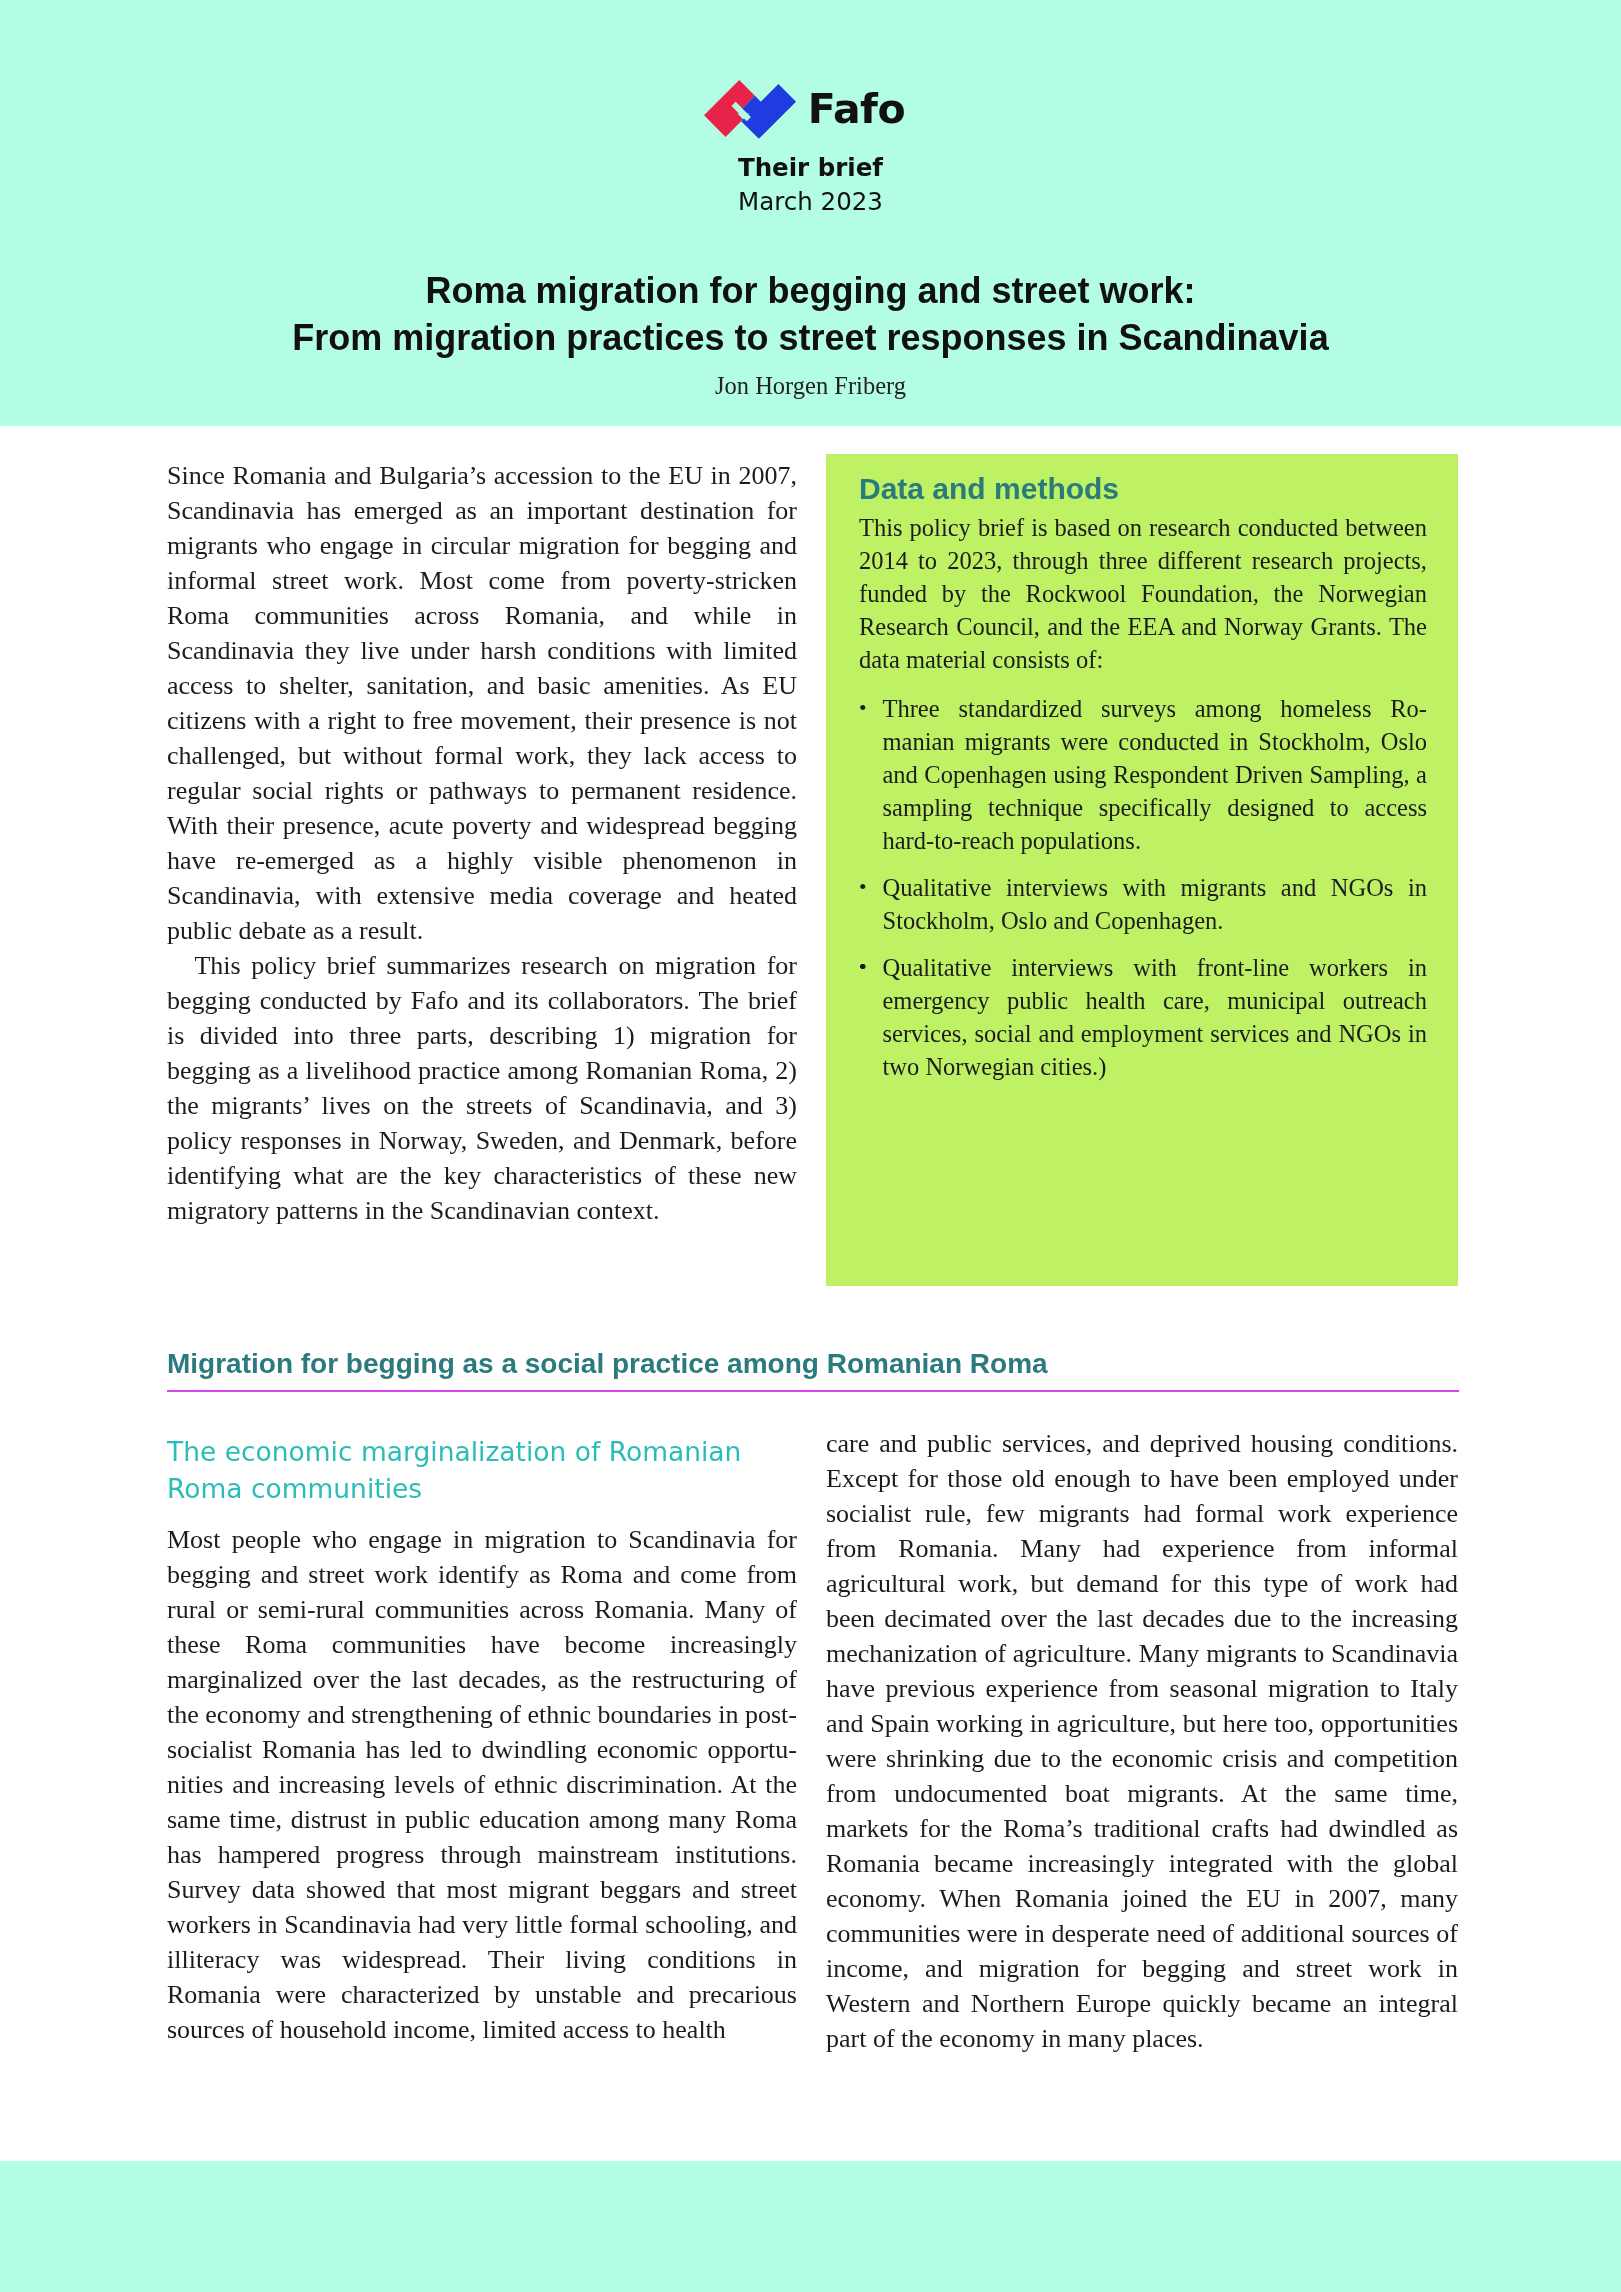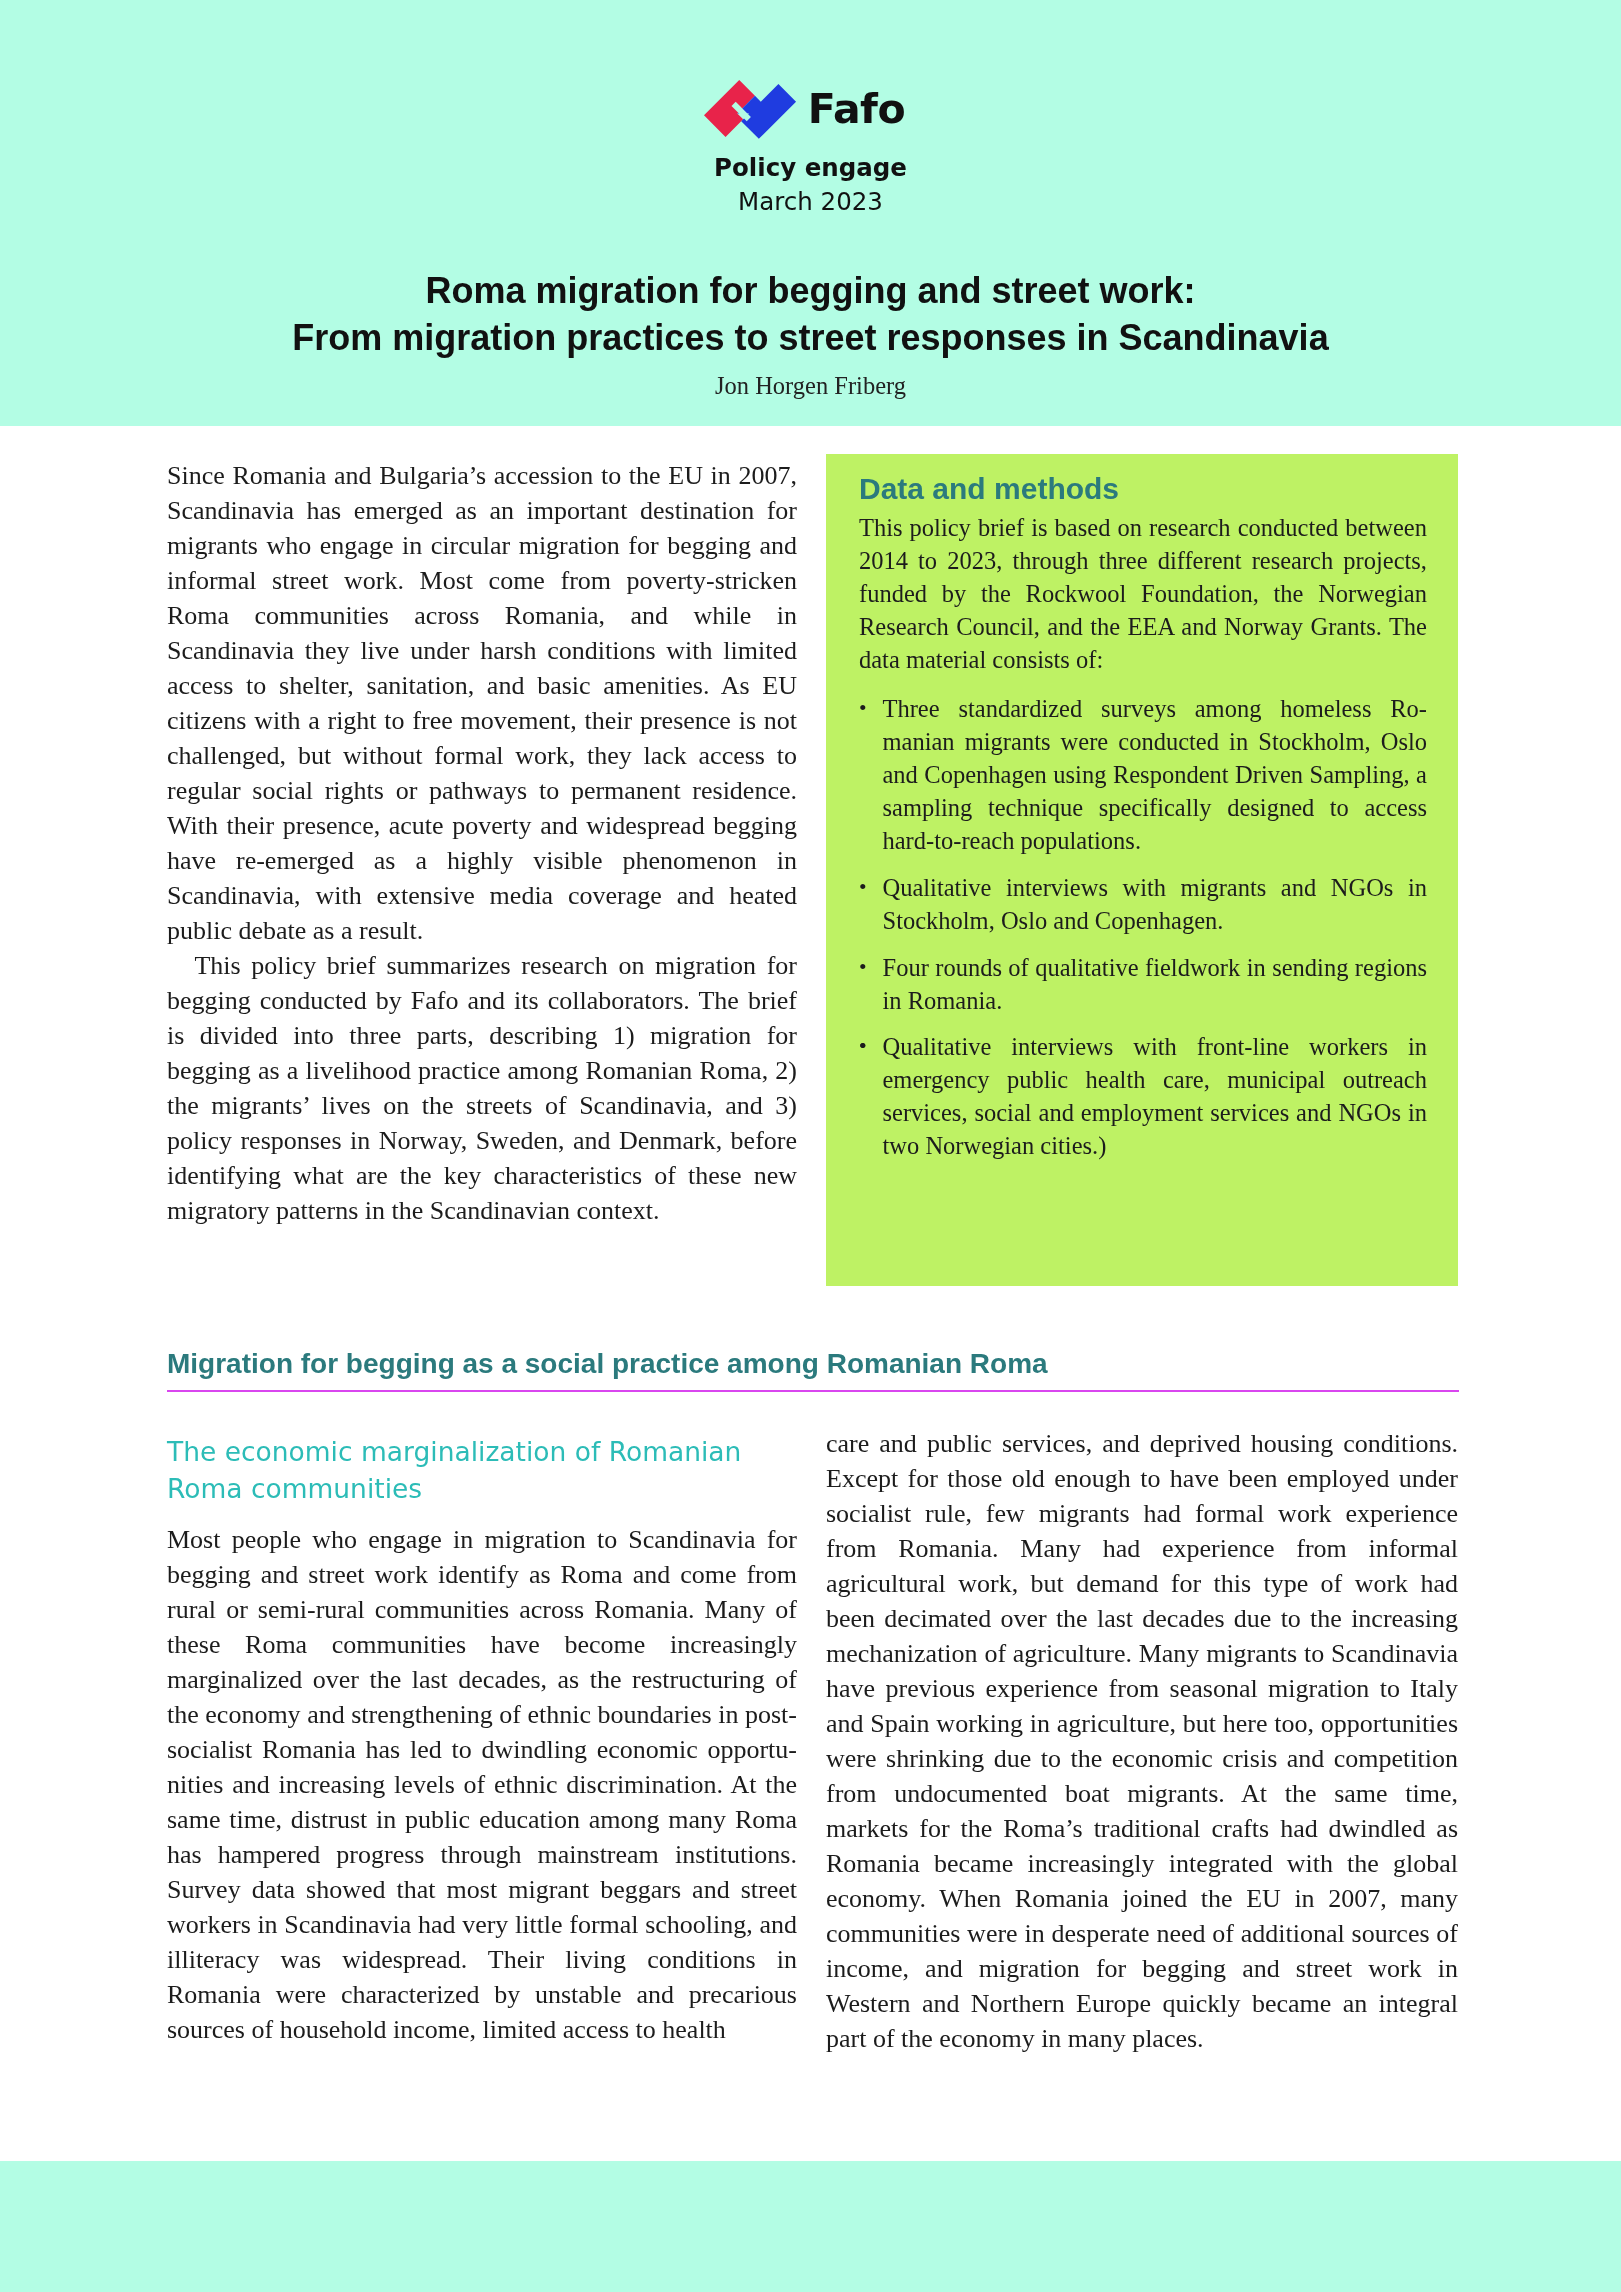--- a/index.html
+++ b/index.html
@@ -46,41 +46,41 @@
 
 <div class="logo">
   <svg width="94" height="65" viewBox="0 0 96 66">
     <polygon points="0,40 36,4 52,20 34,38 40,44 22,62" fill="#e8234a"></polygon>
     <polygon points="34,38 52,20 58,26 76,8 94,26 56,64 38,46 46,38" fill="#1f3ce0"></polygon>
     <rect x="35" y="25" width="6" height="22" fill="#b3fde4" transform="rotate(-45 38 36)"></rect>
   </svg>
   <span class="logo-text">Fafo</span>
 </div>
 
-<div class="kicker type">Policy engage</div>
+<div class="kicker type">Their brief</div>
 <div class="kicker date">March 2023</div>
 
 <div class="title">
   <div>Roma migration for begging and street work:</div>
   <div>From migration practices to street responses in Scandinavia</div>
 </div>
 <div class="author">Jon Horgen Friberg</div>
 
 <div class="intro body-text">
   <p>Since Romania and Bulgaria’s accession to the EU in 2007, Scandinavia has emerged as an important destination for migrants who engage in circular migration for begging and informal street work. Most come from poverty-stricken Roma communities across Romania, and while in Scandinavia they live under harsh conditions with limited access to shel­ter, sanitation, and basic amenities. As EU citizens with a right to free movement, their presence is not challenged, but without formal work, they lack access to regular social rights or pathways to perma­nent residence. With their presence, acute poverty and widespread begging have re-emerged as a highly visible phenomenon in Scandinavia, with extensive media coverage and heated public debate as a result.</p>
   <p>This policy brief summarizes research on migra­tion for begging conducted by Fafo and its collabo­rators.  The brief is divided into three parts, descri­bing 1) migration for begging as a livelihood practice among Romanian Roma, 2) the migrants’ lives on the streets of Scandinavia, and 3) policy responses in Norway, Sweden, and Denmark, before identifying what are the key characteristics of these new migra­tory patterns in the Scandinavian context.</p>
 </div>
 
 <aside class="box">
   <h2 class="box-title">Data and methods</h2>
   <p class="body-text">This policy brief is based on research conducted bet­ween 2014 to 2023, through three different research projects, funded by the Rockwool Foundation, the Norwegian Research Council, and the EEA and Nor­way Grants. The data material consists of:</p>
   <ul>
     <li class="body-text"><span class="bullet">•</span><span>Three standardized surveys among homeless Ro­manian migrants were conducted in Stockholm, Oslo and Copenhagen using Respondent Driven Sampling, a sampling technique specifically desig­ned to access hard-to-reach populations.</span></li>
     <li class="body-text"><span class="bullet">•</span><span>Qualitative interviews with migrants and NGOs in Stockholm, Oslo and Copenhagen.</span></li>
-    <li class="body-text"><span class="bullet">•</span><span>Four rounds of qualitative fieldwork in sending re­gions in Romania.</span></li>
+    <li class="body-text"><span class="bullet">•</span></li>
     <li class="body-text"><span class="bullet">•</span></li>
     <li class="body-text"><span class="bullet">•</span><span>Qualitative interviews with front-line workers in emergency public health care, municipal outreach services, social and employment services and NGOs in two Norwegian cities.)</span></li>
   </ul>
 </aside>
 
 <h2 class="section-heading">Migration for begging as a social practice among Romanian Roma</h2>
 <h3 class="subheading">The economic marginalization of Romanian Roma communities</h3>
 
 <p class="col-left body-text">Most people who engage in migration to Scandi­navia for begging and street work identify as Roma and come from rural or semi-rural communities across Romania. Many of these Roma communities have become increasingly marginalized over the last decades, as the restructuring of the economy and strengthening of ethnic boundaries in post-socialist Romania has led to dwindling economic opportu­nities and increasing levels of ethnic discrimina­tion. At the same time, distrust in public education among many Roma has hampered progress through mainstream institutions. Survey data showed that most migrant beggars and street workers in Scandi­navia had very little formal schooling, and illiteracy was widespread. Their living conditions in Romania were characterized by unstable and precarious sour­ces of household income, limited access to health</p>
 <p class="col-right body-text">care and public services, and deprived housing con­ditions. Except for those old enough to have been employed under socialist rule, few migrants had for­mal work experience from Romania. Many had expe­rience from informal agricultural work, but demand for this type of work had been decimated over the last decades due to the increasing mechanization of agriculture. Many migrants to Scandinavia have pre­vious experience from seasonal migration to Italy and Spain working in agriculture, but here too, opp­ortunities were shrinking due to the economic crisis and competition from undocumented boat migrants. At the same time, markets for the Roma’s traditional crafts had dwindled as Romania became increasingly integrated with the global economy. When Romania joined the EU in 2007, many communities were in desperate need of additional sources of income, and migration for begging and street work in Western and Northern Europe quickly became an integral part of the economy in many places.</p>

